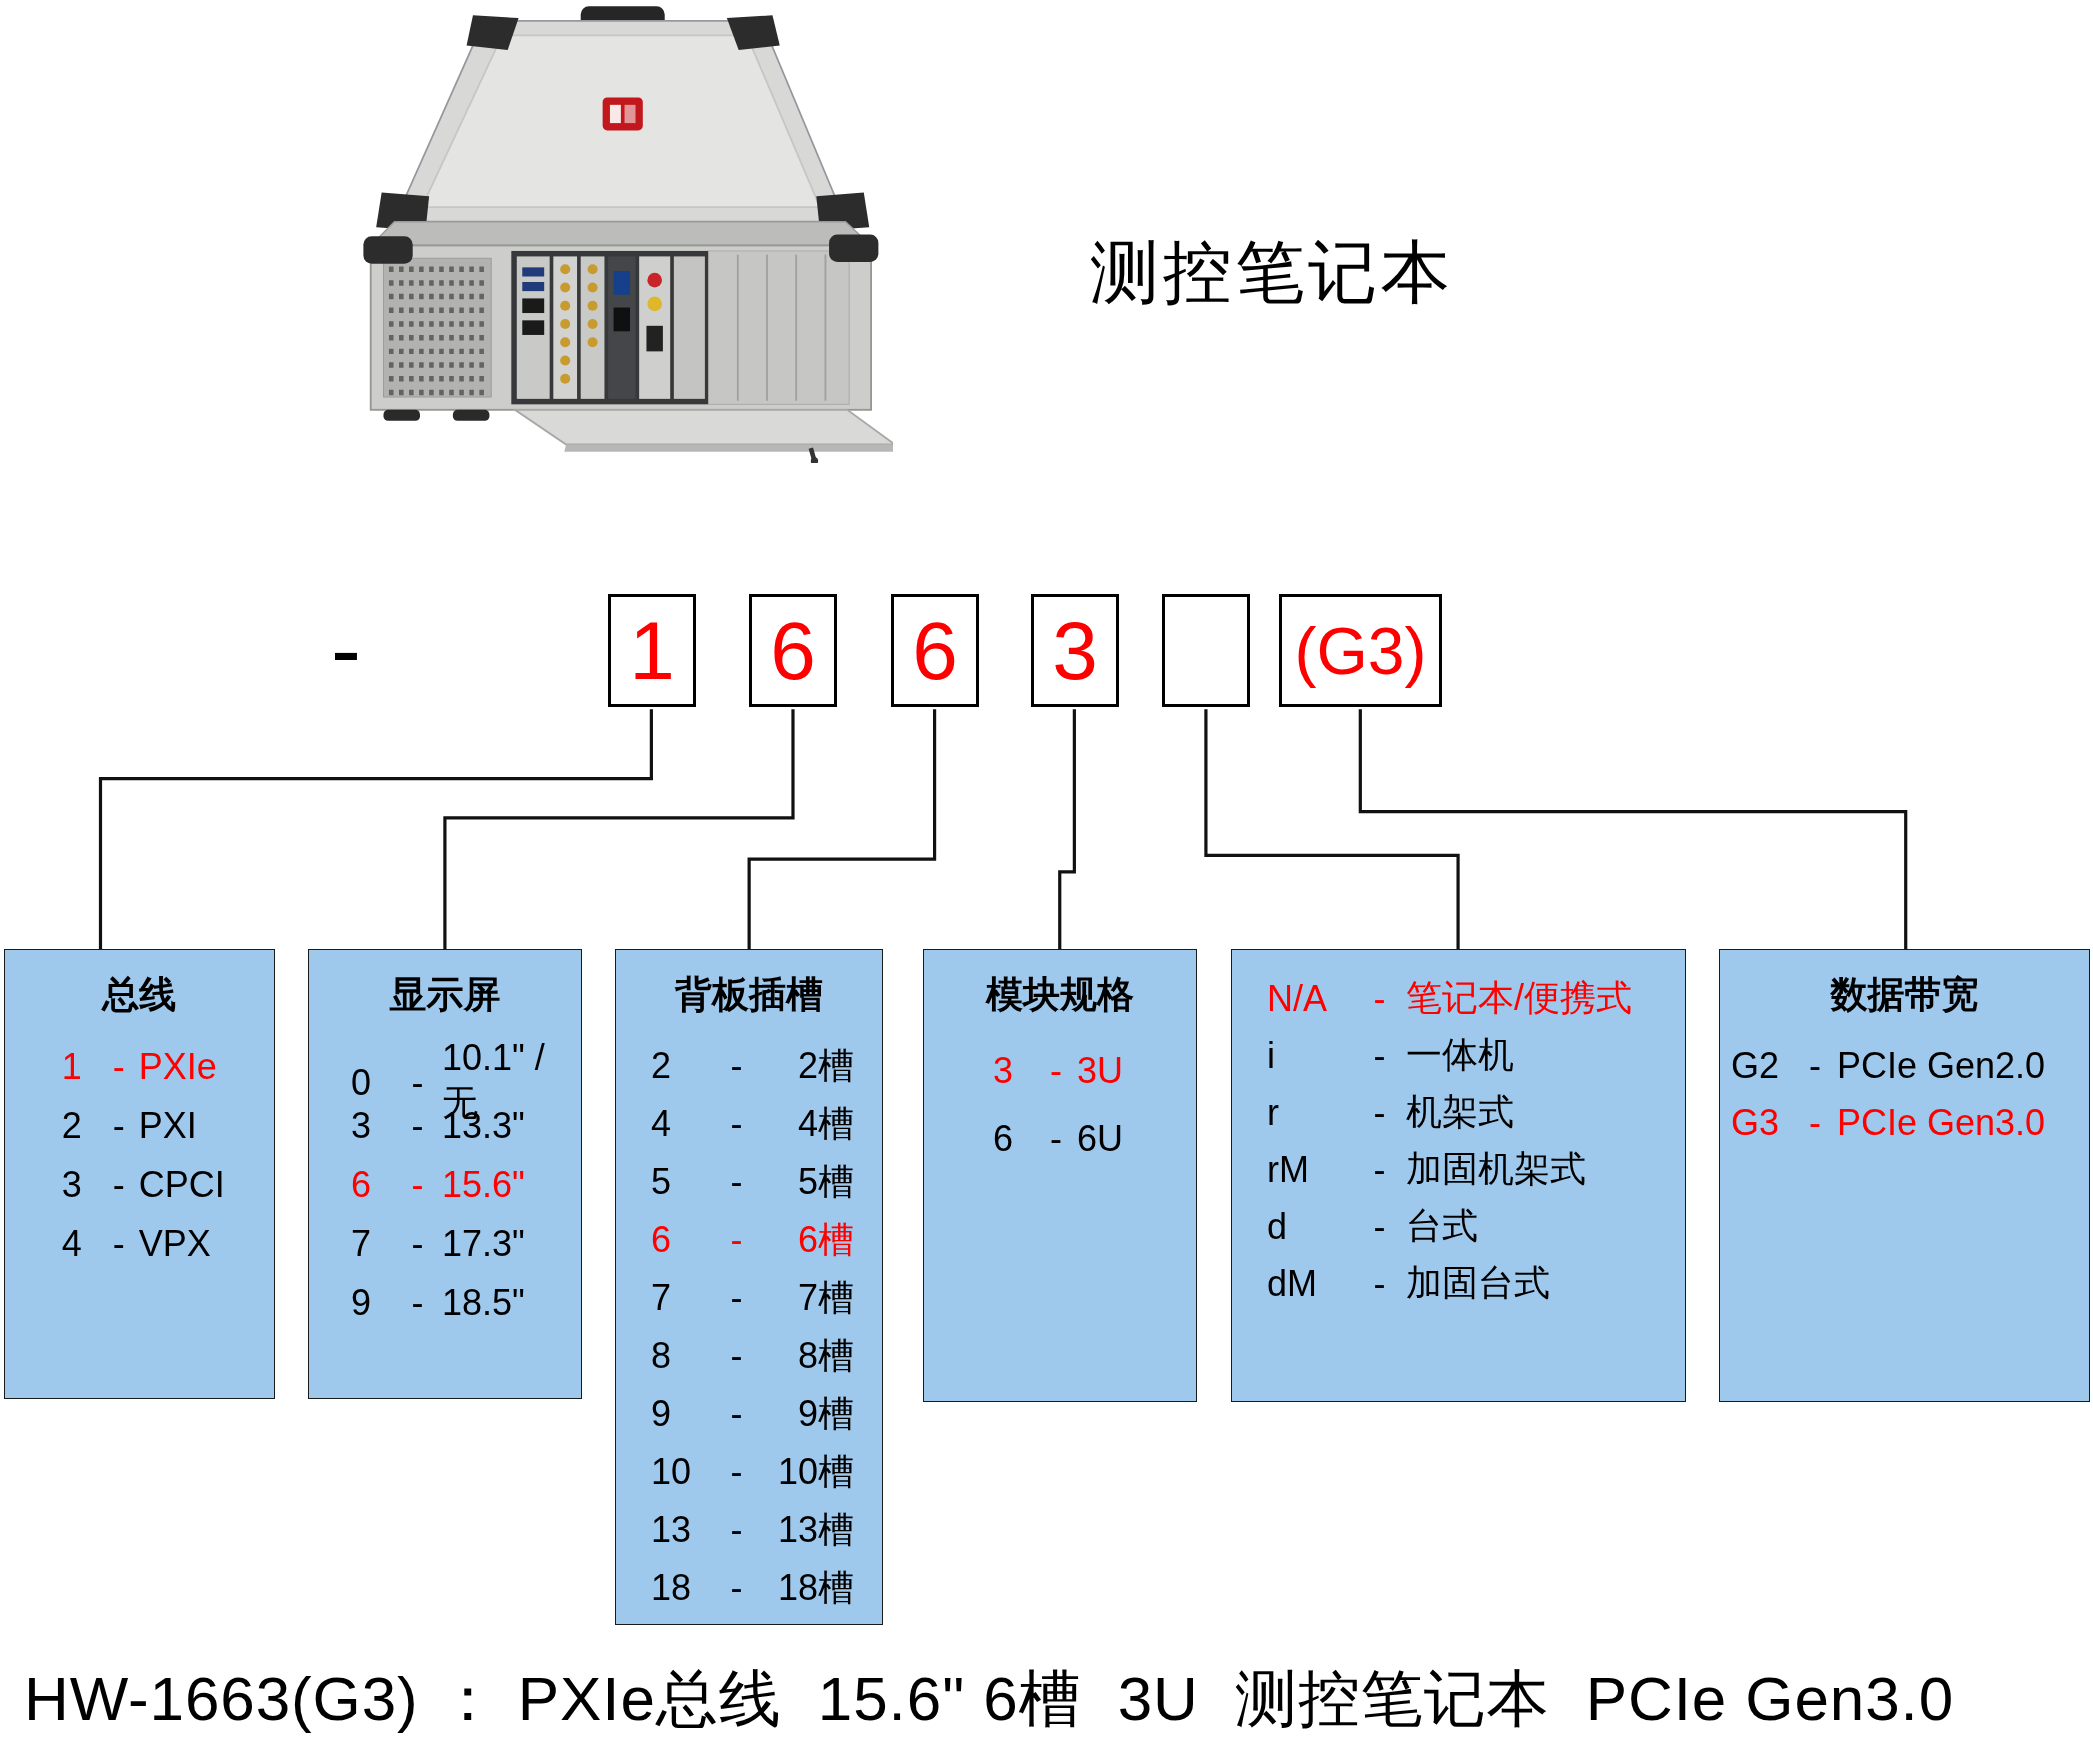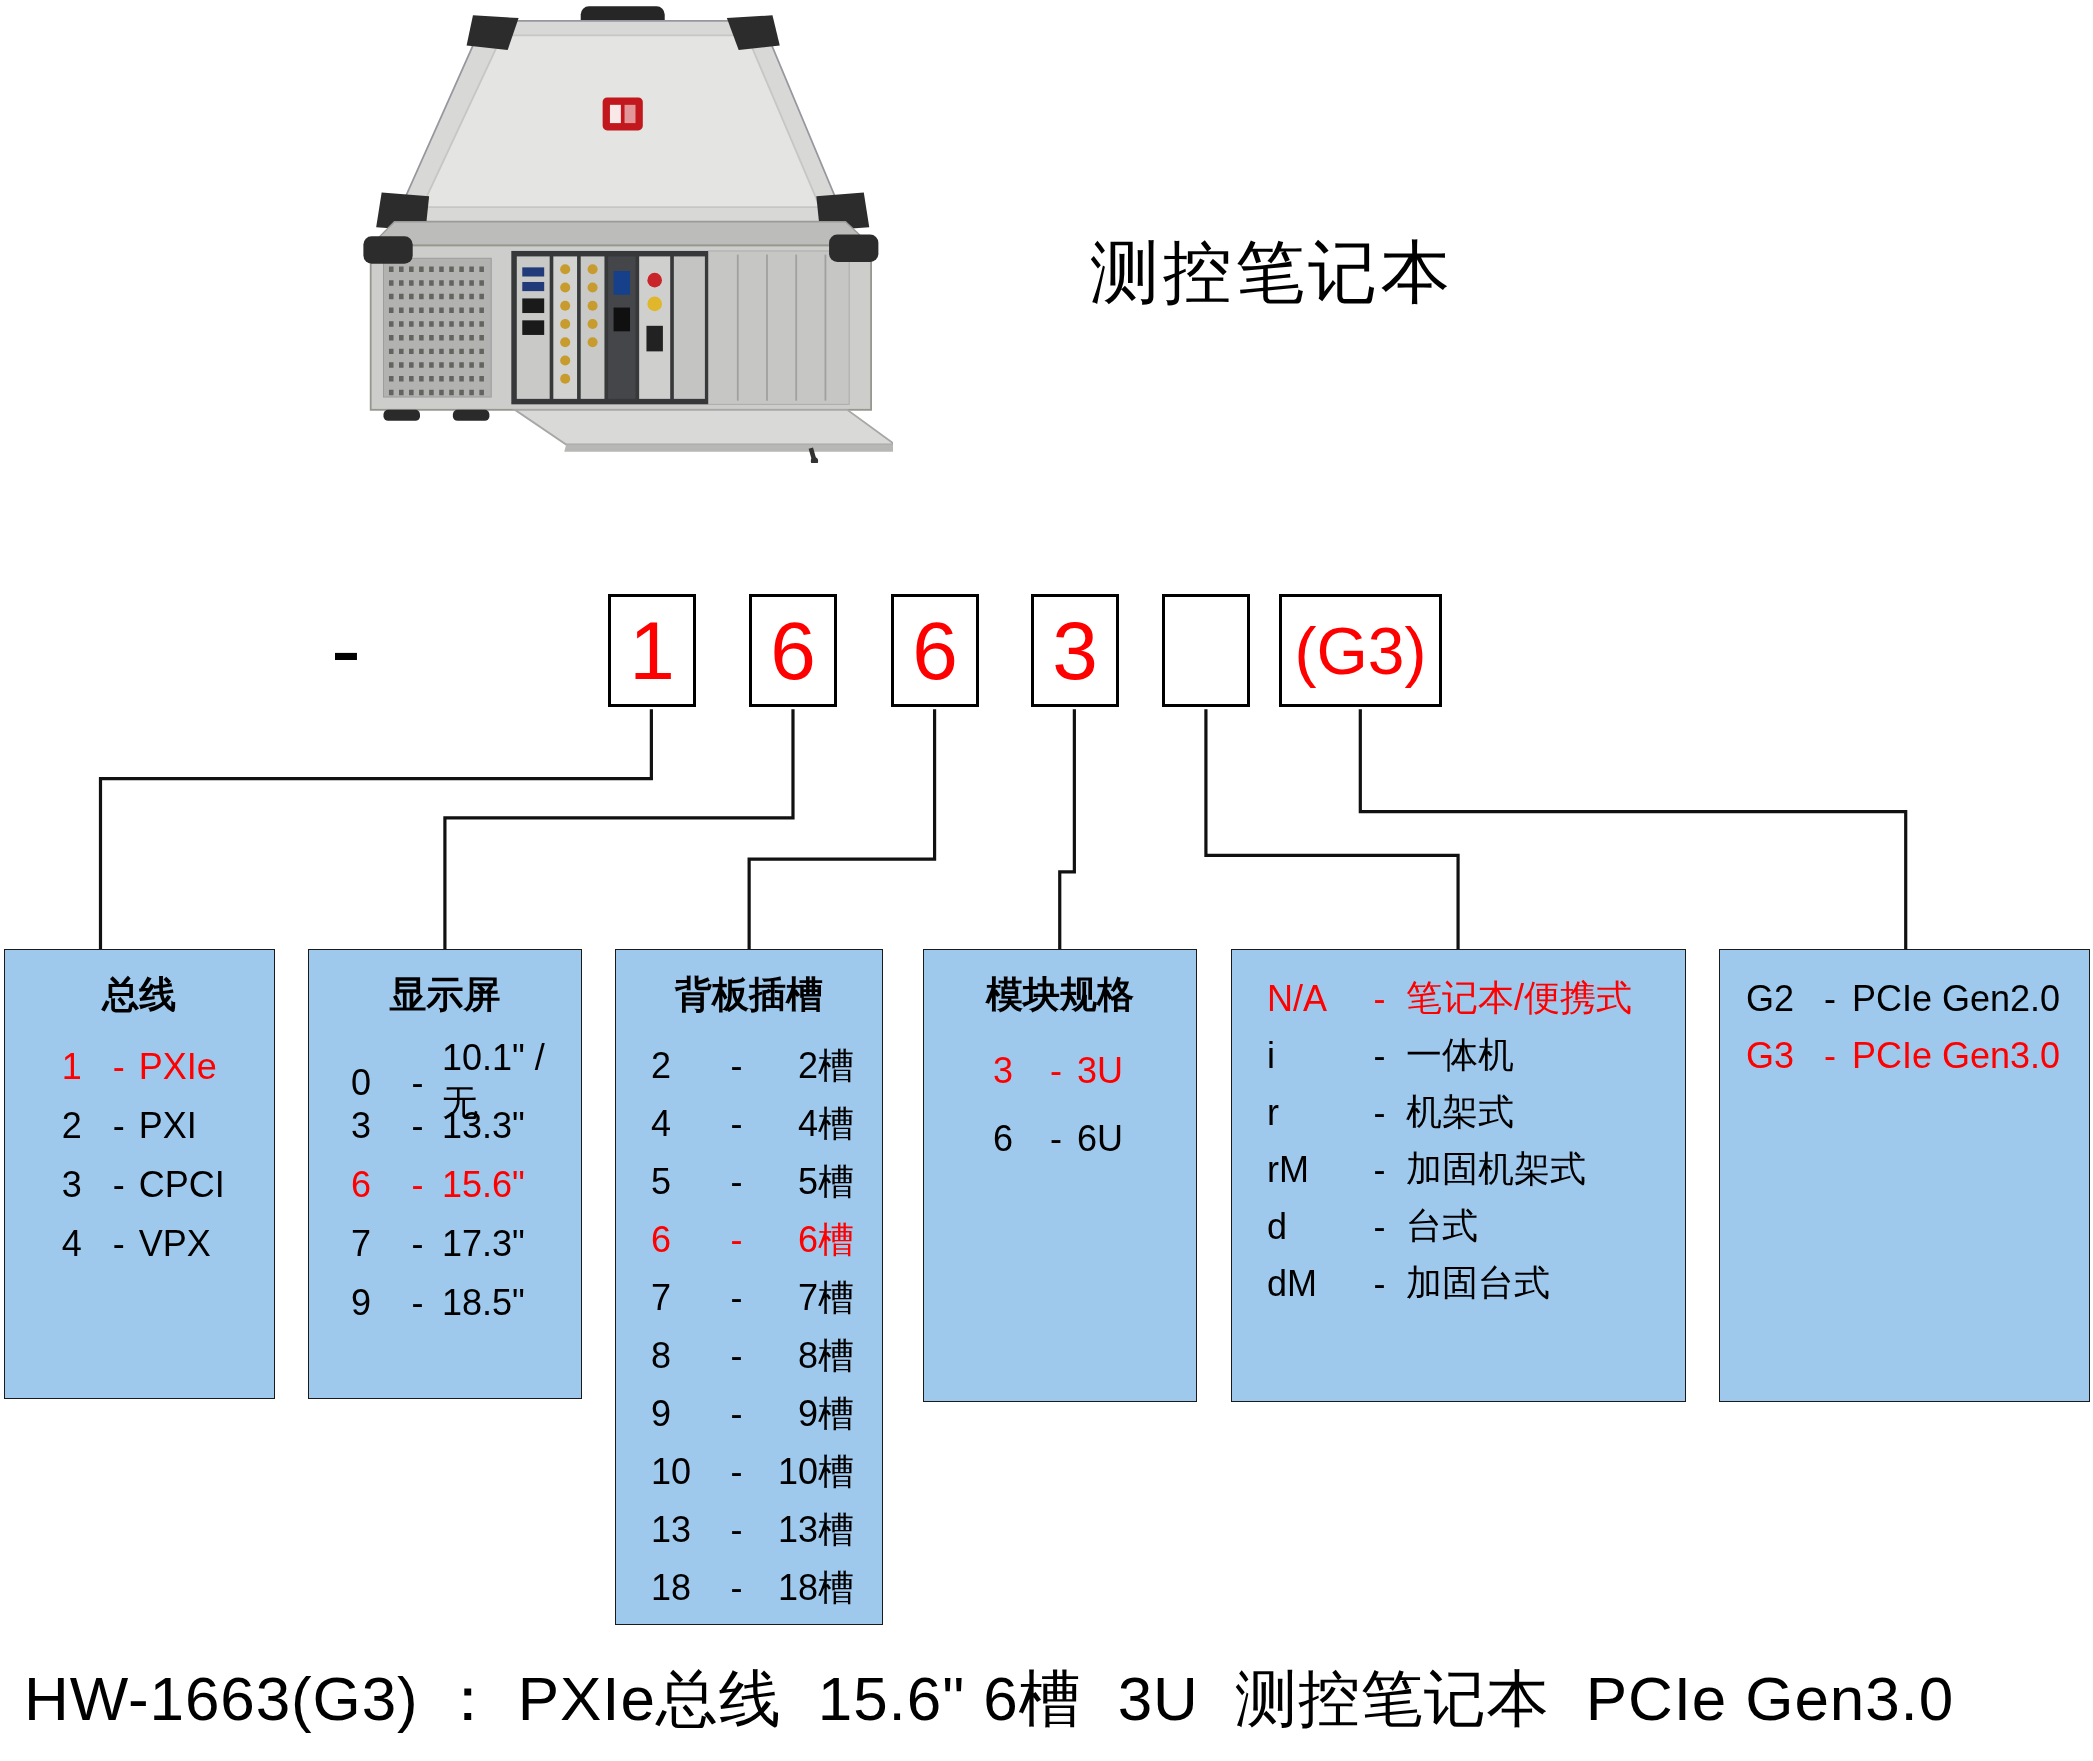--- a/index.html
+++ b/index.html
@@ -53,21 +53,21 @@
   .ptitle{font-size:37px;font-weight:bold;text-align:center;margin-bottom:17px}
   .row{display:grid;align-items:center;height:59px;font-size:36px}
   .row .dash{text-align:center}
   .row.hl{color:var(--hl)}
   .p-bus .row{grid-template-columns:37px 40px auto;padding-left:57px}
   .p-display .row{grid-template-columns:42px 49px auto;padding-left:42px}
   .p-slots .row{grid-template-columns:58px 55px 90px;padding-left:35px;height:58px}
   .p-slots .row .label{text-align:right}
   .p-module .row{grid-template-columns:42px 42px auto;padding-left:69px;height:68px}
   .p-form .row{grid-template-columns:86px 53px auto;padding-left:35px;height:57px}
-  .p-band .row{grid-template-columns:62px 44px auto;padding-left:26px;height:57px}
+  .p-band .row{grid-template-columns:62px 44px auto;padding-left:11px;height:57px}
 
   
   .summary{
     position:absolute;left:24px;top:1657px;
     font-size:62px;white-space:pre;letter-spacing:0.9px;
   }
 </style>
 </head>
 <body>
 
@@ -351,20 +351,21 @@
         </div>
         <div class="row">
           <span class="code">dM</span>
           <span class="dash">-</span>
           <span class="label">加固台式</span>
         </div>
       </div>
   </section>
 
   <section class="panel p-band" style="left:1719px;top:949px;width:371px;height:453px">
+    <h2 class="ptitle">数据带宽</h2>
     <div class="items">
         <div class="row">
           <span class="code">G2</span>
           <span class="dash">-</span>
           <span class="label">PCIe Gen2.0</span>
         </div>
         <div class="row hl">
           <span class="code">G3</span>
           <span class="dash">-</span>
           <span class="label">PCIe Gen3.0</span>

